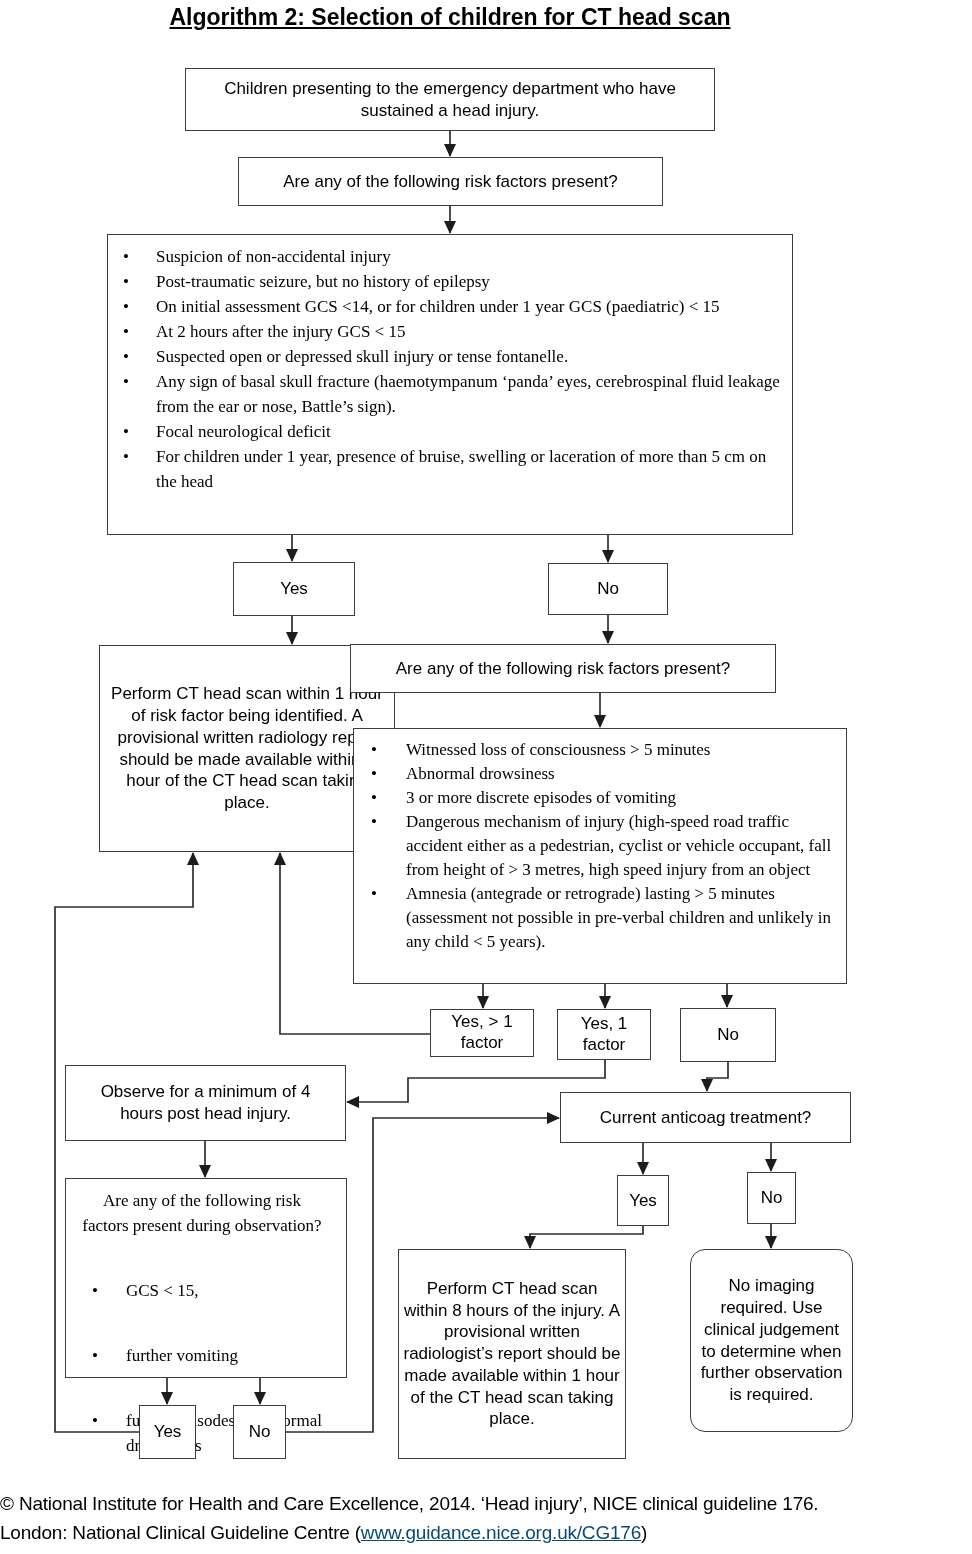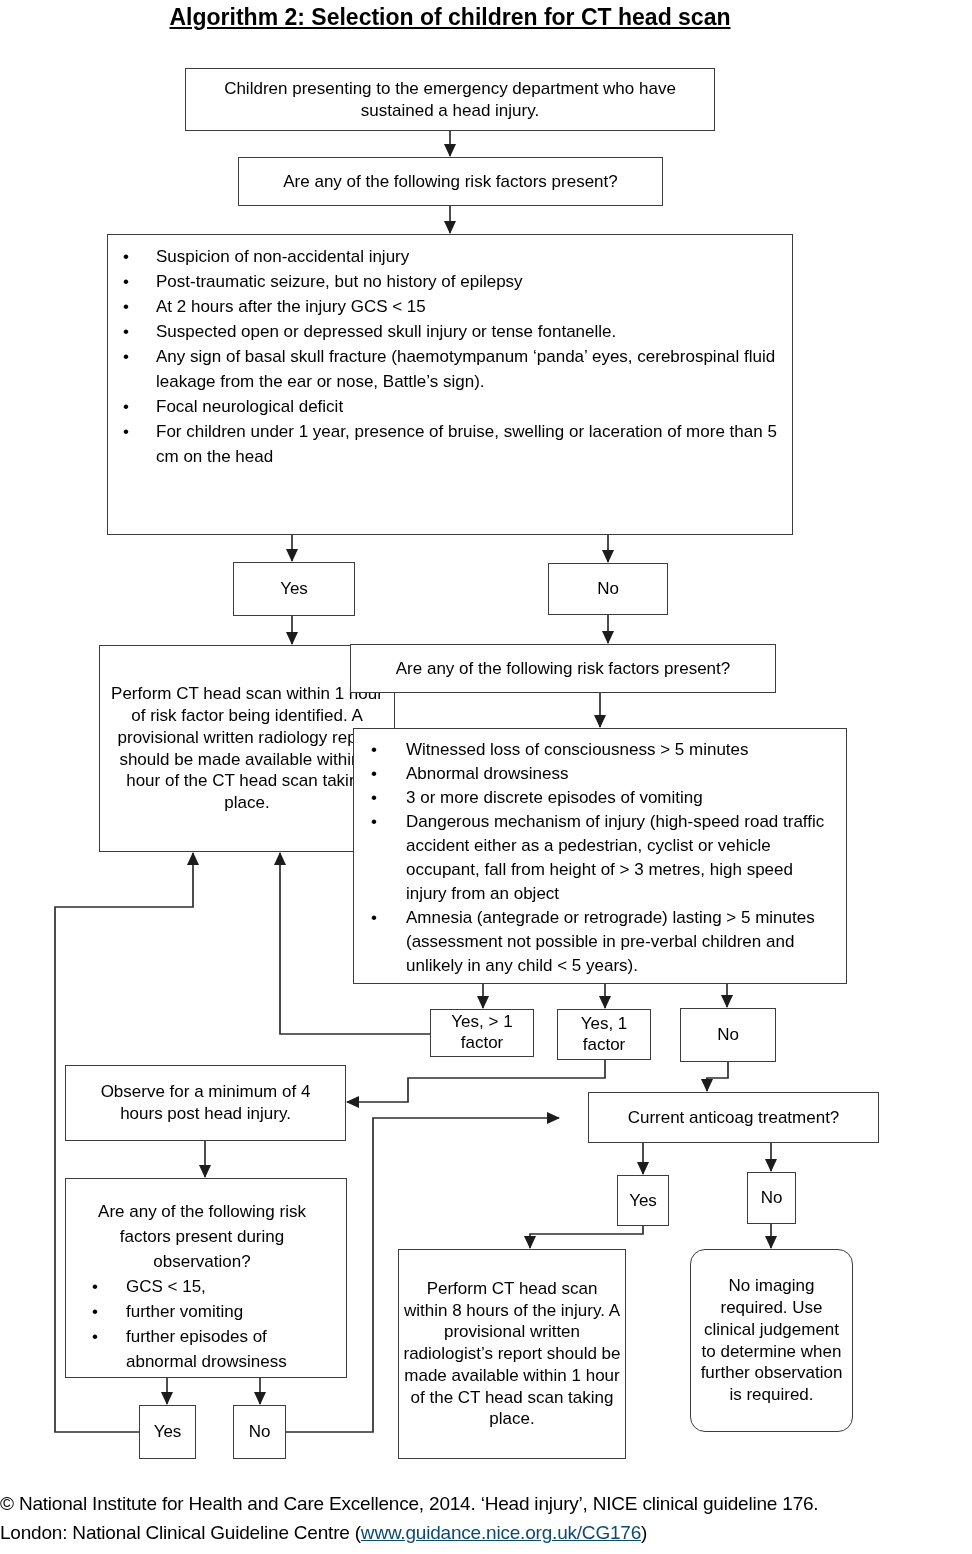--- a/index.html
+++ b/index.html
@@ -9,32 +9,32 @@
     overflow:hidden;
   }
   .node{
     position:absolute;box-sizing:border-box;background:#fff;
     border:1.5px solid #3d3d3d;font-size:17px;line-height:1.28;
     display:flex;align-items:center;justify-content:center;
     text-align:center;padding:4px 20px;z-index:2;
   }
   .node.list{
     align-items:flex-start;justify-content:flex-start;text-align:left;
-    flex-direction:column;padding:9px 8px 6px 0;
+    flex-direction:column;padding:9px 8px 6px 0;font-family:Liberation Serif, serif;
   }
   .brow{display:grid;grid-template-columns:48px 1fr;width:100%;}
   .brow .dot{padding-left:15px;}
   .brow .dot::before{content:"\2022";}
   .list-e .brow{grid-template-columns:52px 1fr;}
   .list-e .brow .dot{padding-left:17px;}
   .list-obs .brow{grid-template-columns:60px 1fr;}
   .list-obs .brow .dot{padding-left:26px;}
   #node-risk-list-1{line-height:25px;}
   #node-risk-list-2{line-height:24px;}
-  #node-obs-q{line-height:25px;padding-top:20px;}
+  #node-obs-q{line-height:25px;padding-top:9px;gap:40px;}
   #node-obs-q .qhead{width:100%;text-align:center;padding:0 14px;box-sizing:border-box;}
   #page-title{
     position:absolute;top:4px;left:0;width:900px;text-align:center;
     font-size:23px;font-weight:bold;text-decoration:underline;z-index:2;
   }
   #connectors{position:absolute;top:0;left:0;z-index:1;}
   #connectors polyline{fill:none;stroke:#2e2e2e;stroke-width:1.7;}
   #footer{
     position:absolute;left:0;top:1489px;width:956px;
     font-size:19px;line-height:1.55;z-index:2;letter-spacing:-0.2px;
@@ -83,20 +83,24 @@
   <div class="node" style="left:238px;top:157px;width:425px;height:49px;">Are any of the following risk factors present?</div>
 
   <div class="node list" id="node-risk-list-1" style="left:107px;top:234px;width:686px;height:301px;">
     <div class="brow">
         <span class="dot"></span>
         <span>Suspicion of non-accidental injury</span>
       </div>
     <div class="brow">
         <span class="dot"></span>
         <span>Post-traumatic seizure, but no history of epilepsy</span>
+      </div>
+    <div class="brow">
+        <span class="dot"></span>
+        <span>On initial assessment GCS &lt;14, or for children under 1 year GCS (paediatric) &lt; 15</span>
       </div>
     <div class="brow">
         <span class="dot"></span>
         <span>At 2 hours after the injury GCS &lt; 15</span>
       </div>
     <div class="brow">
         <span class="dot"></span>
         <span>Suspected open or depressed skull injury or tense fontanelle.</span>
       </div>
     <div class="brow">
@@ -161,21 +165,21 @@
     <div class="brow">
         <span class="dot"></span>
         <span>further vomiting</span>
       </div>
     <div class="brow">
         <span class="dot"></span>
         <span>further episodes of abnormal drowsiness</span>
       </div>
   </div>
 
-  <div class="node" style="left:588px;top:1092px;width:291px;height:51px;">Current anticoag treatment?</div>
+  <div class="node" style="left:560px;top:1092px;width:291px;height:51px;">Current anticoag treatment?</div>
 
   <div class="node" style="left:617px;top:1175px;width:52px;height:51px;">Yes</div>
 
   <div class="node" style="left:747px;top:1172px;width:49px;height:52px;">No</div>
 
   <div class="node" style="left:398px;top:1249px;width:228px;height:210px;padding:6px 4px;">Perform CT head scan within 8 hours of the injury. A provisional written radiologist’s report should be made available within 1 hour of the CT head scan taking place.</div>
 
   <div class="node" style="left:690px;top:1249px;width:163px;height:183px;padding:6px 8px;border-radius:15px;">No imaging required. Use clinical judgement to determine when further observation is required.</div>
 
   <div class="node" style="left:139px;top:1405px;width:57px;height:54px;">Yes</div>

